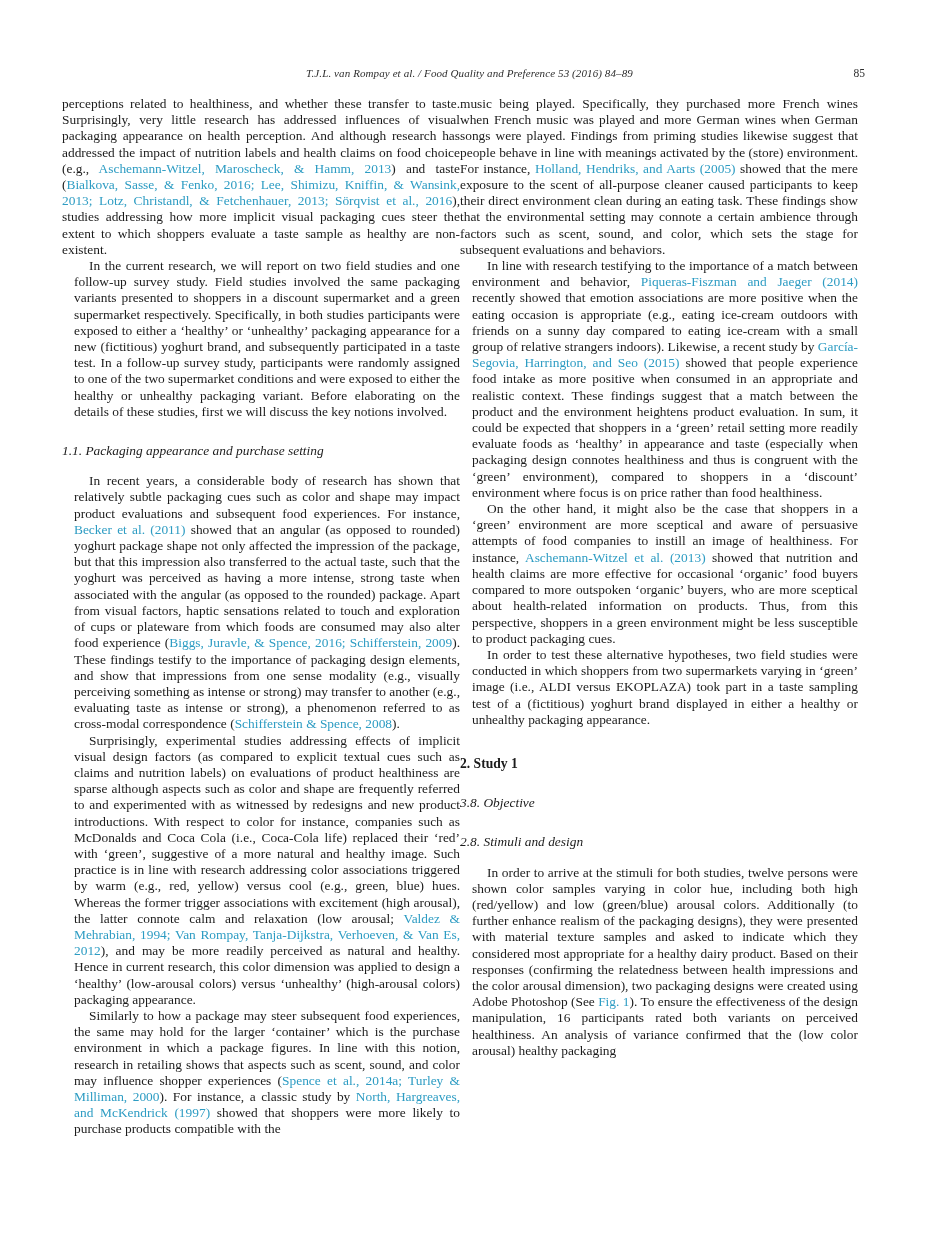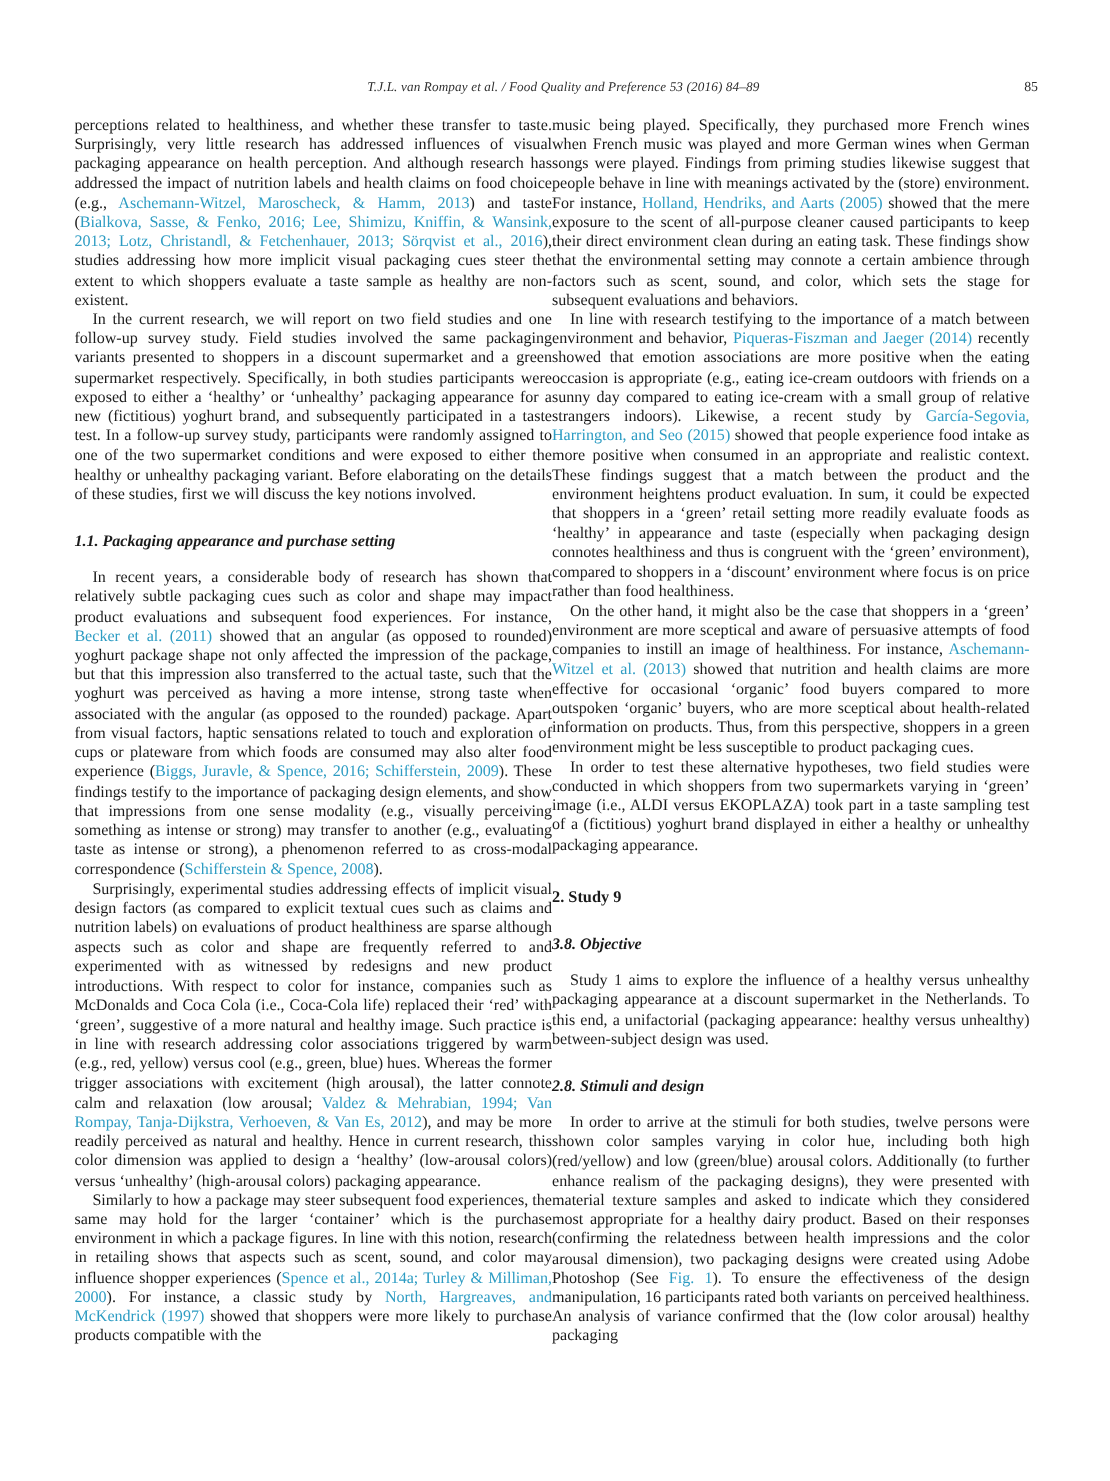--- a/index.html
+++ b/index.html
@@ -41,30 +41,30 @@
     width:815px;
     display:flex;
   }
   .col {
     width:398px;
     font-size:13.4px;
     line-height:16.2px;
     text-align:justify;
   }
   .para { margin:0; }
-  .para.indent { text-indent:15px; }
+  .para.indent { text-indent:15px;margin-left:12px; }
   .sec-bold {
     font-weight:bold;
     font-size:13.6px;
     margin:28px 0 19px 0;
     text-align:left;
   }
   .sec-italic {
     font-style:italic;
-    font-weight:bold;
+    font-weight:normal;
     font-size:13.4px;
     margin:23px 0 14px 0;
     text-align:left;
   }
   .ref-link {
     color:#2D9CC3;
     text-decoration:none;
     cursor:pointer;
   }
 </style>
@@ -85,21 +85,20 @@
         <h3 class="sec-italic">1.1. Packaging appearance and purchase setting</h3>
         <p class="para indent">In recent years, a considerable body of research has shown that relatively subtle packaging cues such as color and shape may impact product evaluations and subsequent food experiences. For instance, <a class="ref-link">Becker et al. (2011)</a> showed that an angular (as opposed to rounded) yoghurt package shape not only affected the impression of the package, but that this impression also transferred to the actual taste, such that the yoghurt was perceived as having a more intense, strong taste when associated with the angular (as opposed to the rounded) package. Apart from visual factors, haptic sensations related to touch and exploration of cups or plateware from which foods are consumed may also alter food experience (<a class="ref-link">Biggs, Juravle, &amp; Spence, 2016; Schifferstein, 2009</a>). These findings testify to the importance of packaging design elements, and show that impressions from one sense modality (e.g., visually perceiving something as intense or strong) may transfer to another (e.g., evaluating taste as intense or strong), a phenomenon referred to as cross-modal correspondence (<a class="ref-link">Schifferstein &amp; Spence, 2008</a>).</p>
         <p class="para indent">Surprisingly, experimental studies addressing effects of implicit visual design factors (as compared to explicit textual cues such as claims and nutrition labels) on evaluations of product healthiness are sparse although aspects such as color and shape are frequently referred to and experimented with as witnessed by redesigns and new product introductions. With respect to color for instance, companies such as McDonalds and Coca Cola (i.e., Coca-Cola life) replaced their ‘red’ with ‘green’, suggestive of a more natural and healthy image. Such practice is in line with research addressing color associations triggered by warm (e.g., red, yellow) versus cool (e.g., green, blue) hues. Whereas the former trigger associations with excitement (high arousal), the latter connote calm and relaxation (low arousal; <a class="ref-link">Valdez &amp; Mehrabian, 1994; Van Rompay, Tanja-Dijkstra, Verhoeven, &amp; Van Es, 2012</a>), and may be more readily perceived as natural and healthy. Hence in current research, this color dimension was applied to design a ‘healthy’ (low-arousal colors) versus ‘unhealthy’ (high-arousal colors) packaging appearance.</p>
         <p class="para indent">Similarly to how a package may steer subsequent food experiences, the same may hold for the larger ‘container’ which is the purchase environment in which a package figures. In line with this notion, research in retailing shows that aspects such as scent, sound, and color may influence shopper experiences (<a class="ref-link">Spence et al., 2014a; Turley &amp; Milliman, 2000</a>). For instance, a classic study by <a class="ref-link">North, Hargreaves, and McKendrick (1997)</a> showed that shoppers were more likely to purchase products compatible with the</p>
       </div>
     <div class="col">
         <p class="para">music being played. Specifically, they purchased more French wines when French music was played and more German wines when German songs were played. Findings from priming studies likewise suggest that people behave in line with meanings activated by the (store) environment. For instance, <a class="ref-link">Holland, Hendriks, and Aarts (2005)</a> showed that the mere exposure to the scent of all-purpose cleaner caused participants to keep their direct environment clean during an eating task. These findings show that the environmental setting may connote a certain ambience through factors such as scent, sound, and color, which sets the stage for subsequent evaluations and behaviors.</p>
         <p class="para indent">In line with research testifying to the importance of a match between environment and behavior, <a class="ref-link">Piqueras-Fiszman and Jaeger (2014)</a> recently showed that emotion associations are more positive when the eating occasion is appropriate (e.g., eating ice-cream outdoors with friends on a sunny day compared to eating ice-cream with a small group of relative strangers indoors). Likewise, a recent study by <a class="ref-link">García-Segovia, Harrington, and Seo (2015)</a> showed that people experience food intake as more positive when consumed in an appropriate and realistic context. These findings suggest that a match between the product and the environment heightens product evaluation. In sum, it could be expected that shoppers in a ‘green’ retail setting more readily evaluate foods as ‘healthy’ in appearance and taste (especially when packaging design connotes healthiness and thus is congruent with the ‘green’ environment), compared to shoppers in a ‘discount’ environment where focus is on price rather than food healthiness.</p>
         <p class="para indent">On the other hand, it might also be the case that shoppers in a ‘green’ environment are more sceptical and aware of persuasive attempts of food companies to instill an image of healthiness. For instance, <a class="ref-link">Aschemann-Witzel et al. (2013)</a> showed that nutrition and health claims are more effective for occasional ‘organic’ food buyers compared to more outspoken ‘organic’ buyers, who are more sceptical about health-related information on products. Thus, from this perspective, shoppers in a green environment might be less susceptible to product packaging cues.</p>
         <p class="para indent">In order to test these alternative hypotheses, two field studies were conducted in which shoppers from two supermarkets varying in ‘green’ image (i.e., ALDI versus EKOPLAZA) took part in a taste sampling test of a (fictitious) yoghurt brand displayed in either a healthy or unhealthy packaging appearance.</p>
-        <h2 class="sec-bold">2. Study 9</h2>
+        <h2 class="sec-bold">2. Study 1</h2>
         <h3 class="sec-italic">3.8. Objective</h3>
-        <p class="para indent">Study 1 aims to explore the influence of a healthy versus unhealthy packaging appearance at a discount supermarket in the Netherlands. To this end, a unifactorial (packaging appearance: healthy versus unhealthy) between-subject design was used.</p>
         <h3 class="sec-italic">2.8. Stimuli and design</h3>
         <p class="para indent">In order to arrive at the stimuli for both studies, twelve persons were shown color samples varying in color hue, including both high (red/yellow) and low (green/blue) arousal colors. Additionally (to further enhance realism of the packaging designs), they were presented with material texture samples and asked to indicate which they considered most appropriate for a healthy dairy product. Based on their responses (confirming the relatedness between health impressions and the color arousal dimension), two packaging designs were created using Adobe Photoshop (See <a class="ref-link">Fig. 1</a>). To ensure the effectiveness of the design manipulation, 16 participants rated both variants on perceived healthiness. An analysis of variance confirmed that the (low color arousal) healthy packaging</p>
       </div>
   </div>
 
 </div>
 
 </body></html>

